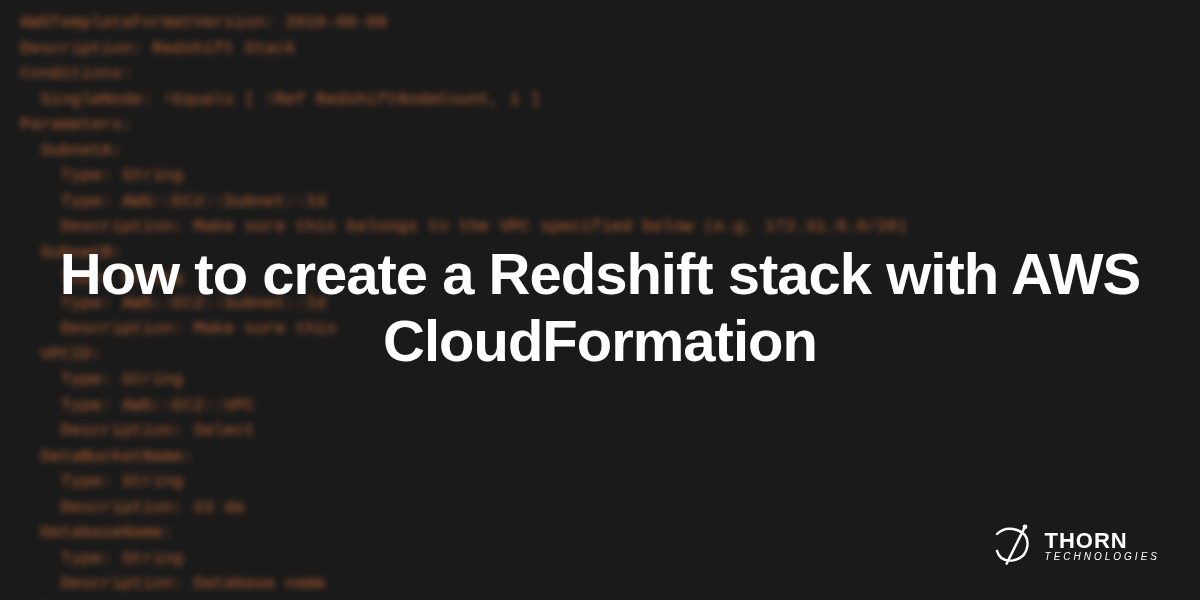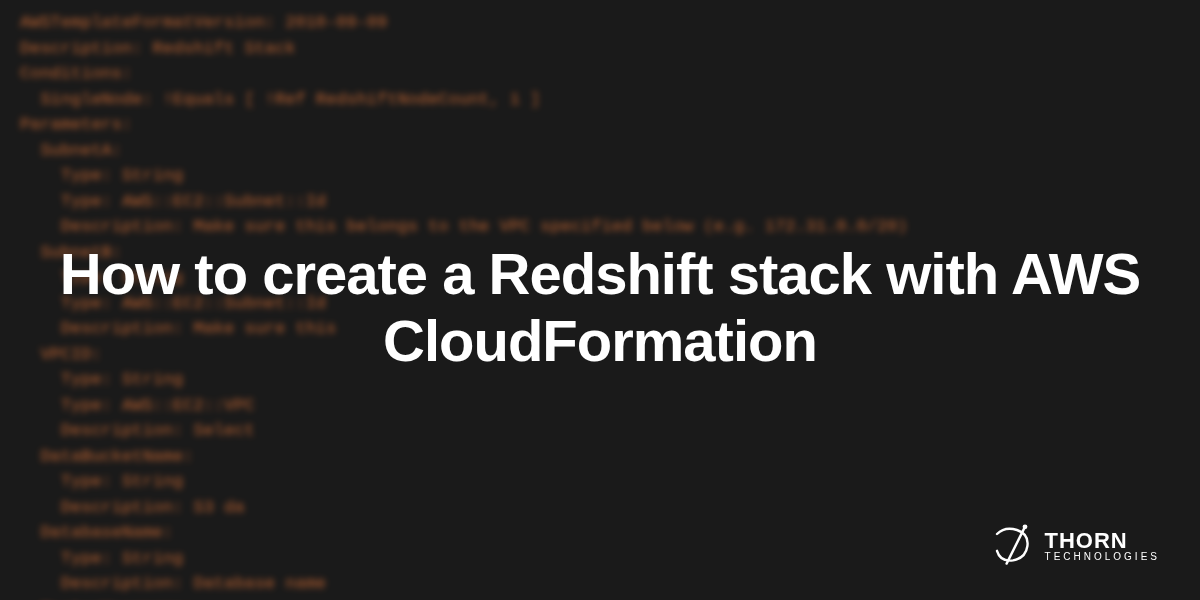--- a/index.html
+++ b/index.html
@@ -62,20 +62,21 @@
       font-size: 22px;
       font-weight: 700;
       letter-spacing: 1px;
       display: block;
     }
     .logo-tech {
       font-size: 10px;
       font-weight: 400;
       letter-spacing: 3px;
       display: block;
+      font-style: italic;
     }
   </style>
 </head>
 <body>
 
 <div class="code-bg" id="code-container">
     <div class="code-line"><span class="key">AWSTemplateFormatVersion</span><span class="val">: 2010-09-09</span></div>
     <div class="code-line"><span class="key">Description</span><span class="val">: Redshift Stack</span></div>
     <div class="code-line"><span class="key">Conditions</span><span class="val">:</span></div>
     <div class="code-line"><span class="key">  SingleNode</span><span class="val">: !Equals [ !Ref RedshiftNodeCount, 1 ]</span></div>

